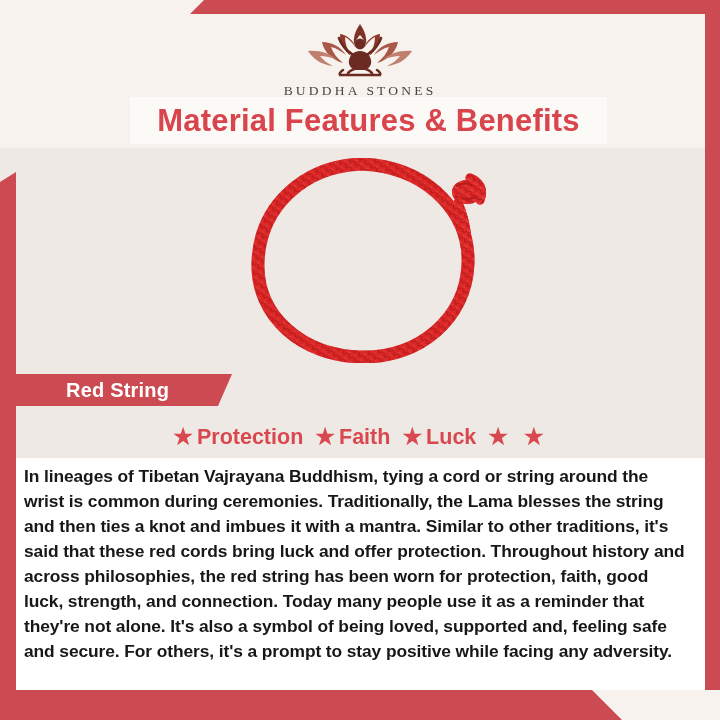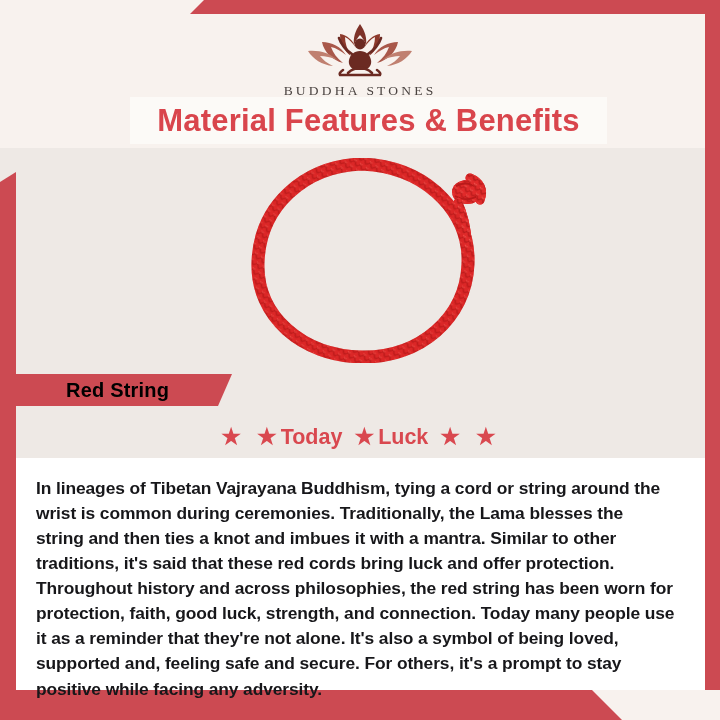--- a/index.html
+++ b/index.html
@@ -128,21 +128,21 @@
     position: absolute;
     left: 16px; top: 374px;
     width: 216px; height: 32px;
     background: #cc4a52;
     clip-path: polygon(0 0, 216px 0, 202px 32px, 0 32px);
     display: flex;
     align-items: center;
   }
   .label-banner span {
     margin-left: 50px;
-    color: #000000;
+    color: #ffffff;
     font-size: 20px;
     font-weight: bold;
     letter-spacing: 0.2px;
   }
 
   
   .benefits-row {
     position: absolute;
     left: 16px; top: 418px;
     width: 689px; height: 38px;
@@ -170,21 +170,21 @@
   
   .text-panel {
     position: absolute;
     left: 16px; top: 458px;
     width: 689px; height: 232px;
     background: #ffffff;
     box-sizing: border-box;
     padding: 6px 18px 0 8px;
   }
   .text-panel p {
-    margin: 12px;
+    margin: 0;
     font-size: 17.4px;
     line-height: 1.44;
     color: #17171a;
     font-weight: bold;
     letter-spacing: -0.1px;
   }
 </style>
 </head>
 <body>
 
@@ -258,24 +258,25 @@
     </svg>
   </div>
 
   <div class="label-banner">
     <span>Red String</span>
   </div>
 
   <div class="benefits-row">
     <span class="benefit">
       <span class="star">★</span>
-    </span>
-    <span class="benefit">
-      <span class="star">★</span>
-      <span>Today</span>
+      <span>Protection</span>
+    </span>
+    <span class="benefit">
+      <span class="star">★</span>
+      <span>Faith</span>
     </span>
     <span class="benefit">
       <span class="star">★</span>
       <span>Luck</span>
     </span>
     <span class="benefit">
       <span class="star">★</span>
     </span>
     <span class="benefit">
       <span class="star">★</span>

